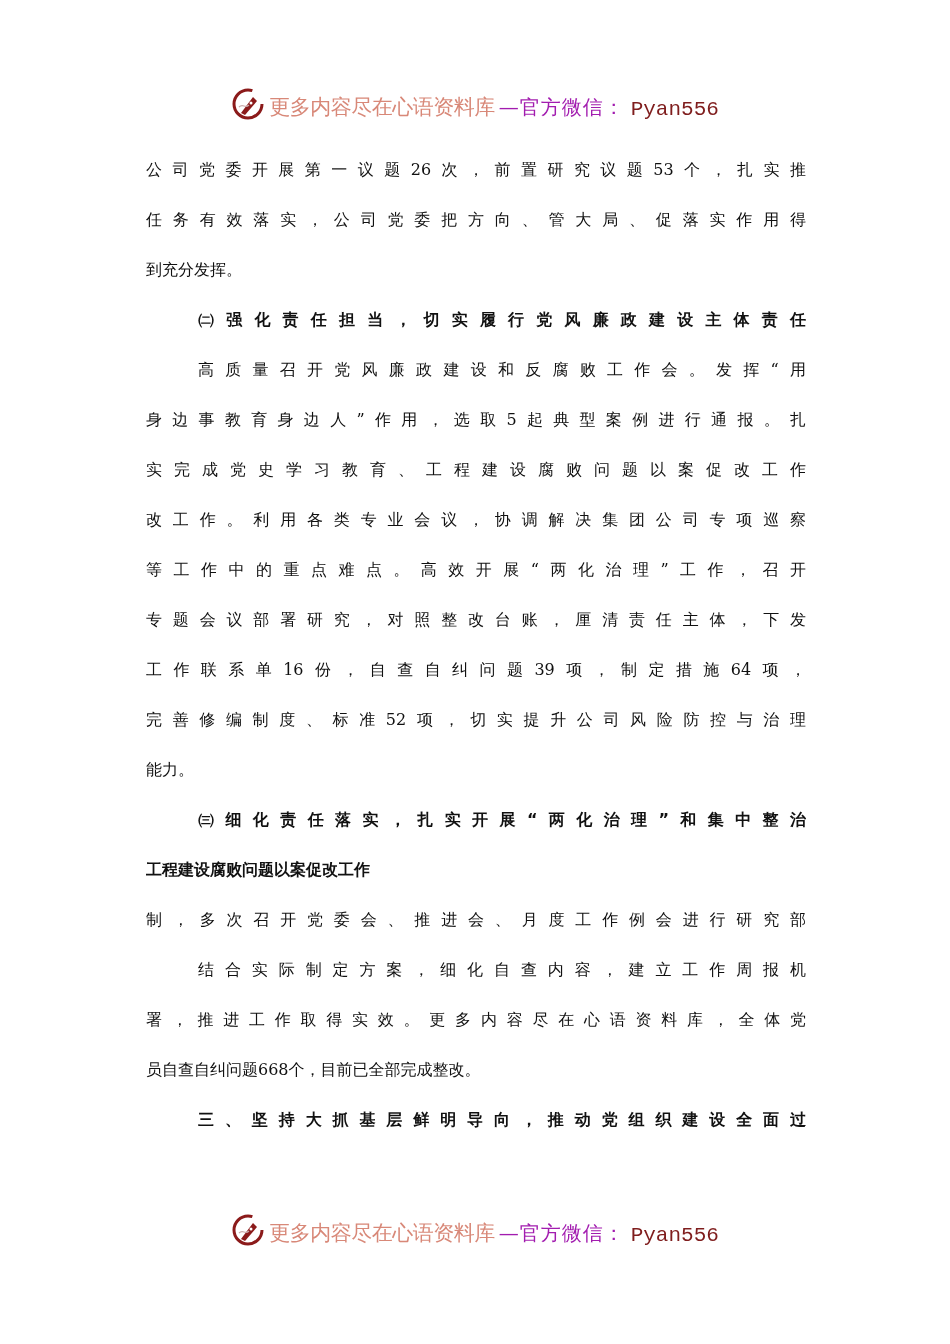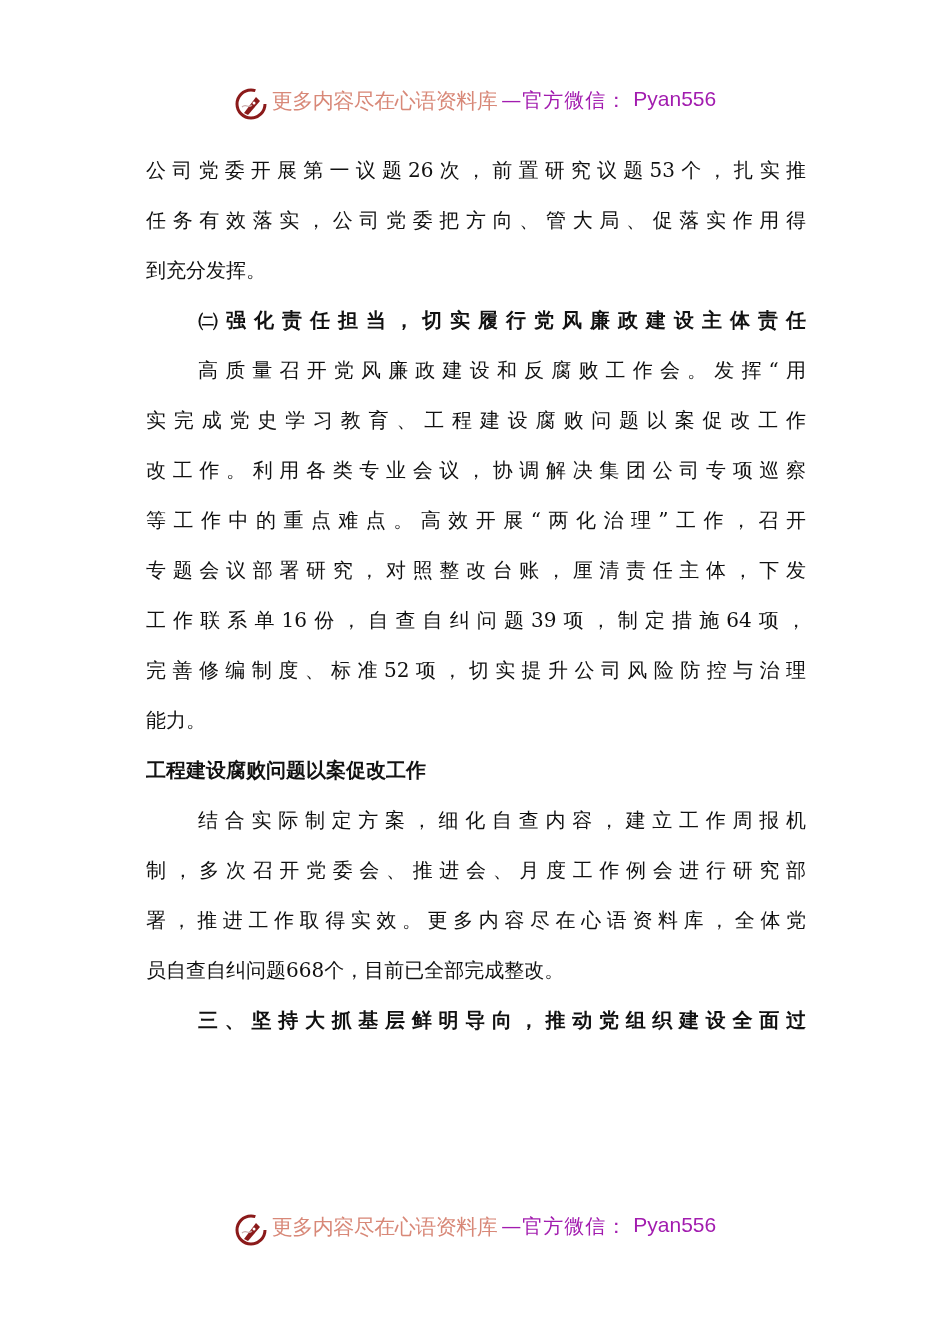--- a/index.html
+++ b/index.html
@@ -21,56 +21,56 @@
     width: 950px;
     height: 40px;
     display: flex;
     justify-content: center;
     align-items: center;
   }
   .watermark.top { top: 84px; }
   .watermark.bottom { top: 1210px; }
   .wm-inner {
     display: flex;
-    align-items: flex-start;
+    align-items: flex-end;
     gap: 4px;
   }
   .wm-logo {
     width: 34px;
     height: 34px;
     display: inline-block;
   }
   .wm-red {
     font-family: "DejaVu Serif", "Liberation Serif", serif;
     font-size: 21px;
     color: #d88878;
     letter-spacing: -0.5px;
   }
   .wm-gray {
     font-family: "DejaVu Serif", "Liberation Serif", serif;
     font-size: 20px;
     color: #a21caf;
     letter-spacing: 1px;
   }
   .wm-id {
-    font-family: Liberation Sans, sans-serif;
+    font-family: Liberation Mono, monospace;
     font-size: 21px;
-    color: #a21caf;
+    color: #7f1d1d;
     margin-left: 2px;
   }
   .content {
     position: absolute;
     left: 146px;
     top: 150px;
     width: 660px;
   }
   .line {
     height: 50px;
     line-height: 40px;
-    font-size: 20px;
+    font-size: 16px;
     white-space: nowrap;
     text-align: justify;
     text-align-last: justify;
     overflow: hidden;
   }
   .line.last {
     text-align-last: left;
   }
   .line.indent {
     padding-left: 52px;
@@ -107,36 +107,38 @@
     <div class="line">任务有效落实，公司党委把方向、管大局、促落实作用得</div>
     <div class="line last">到充分发挥。</div>
   </div>
 
   <div>
     <div class="line heading indent">㈡强化责任担当，切实履行党风廉政建设主体责任</div>
   </div>
 
   <div>
     <div class="line indent">高质量召开党风廉政建设和反腐败工作会。发挥“用</div>
+    <div class="line">身边事教育身边人”作用，选取5起典型案例进行通报。扎</div>
     <div class="line">实完成党史学习教育、工程建设腐败问题以案促改工作</div>
     <div class="line">改工作。利用各类专业会议，协调解决集团公司专项巡察</div>
     <div class="line">等工作中的重点难点。高效开展“两化治理”工作，召开</div>
     <div class="line">专题会议部署研究，对照整改台账，厘清责任主体，下发</div>
     <div class="line">工作联系单16份，自查自纠问题39项，制定措施64项，</div>
     <div class="line">完善修编制度、标准52项，切实提升公司风险防控与治理</div>
     <div class="line last">能力。</div>
   </div>
 
   <div>
+    <div class="line heading indent">㈢细化责任落实，扎实开展“两化治理”和集中整治</div>
     <div class="line heading nojust">工程建设腐败问题以案促改工作</div>
   </div>
 
   <div>
+    <div class="line">制，多次召开党委会、推进会、月度工作例会进行研究部</div>
     <div class="line indent">结合实际制定方案，细化自查内容，建立工作周报机</div>
-    <div class="line">制，多次召开党委会、推进会、月度工作例会进行研究部</div>
     <div class="line">署，推进工作取得实效。更多内容尽在心语资料库，全体党</div>
     <div class="line last">员自查自纠问题668个，目前已全部完成整改。</div>
   </div>
 
   <div>
     <div class="line heading indent">三、坚持大抓基层鲜明导向，推动党组织建设全面过</div>
   </div>
 </div>
 
 <div class="watermark bottom">

